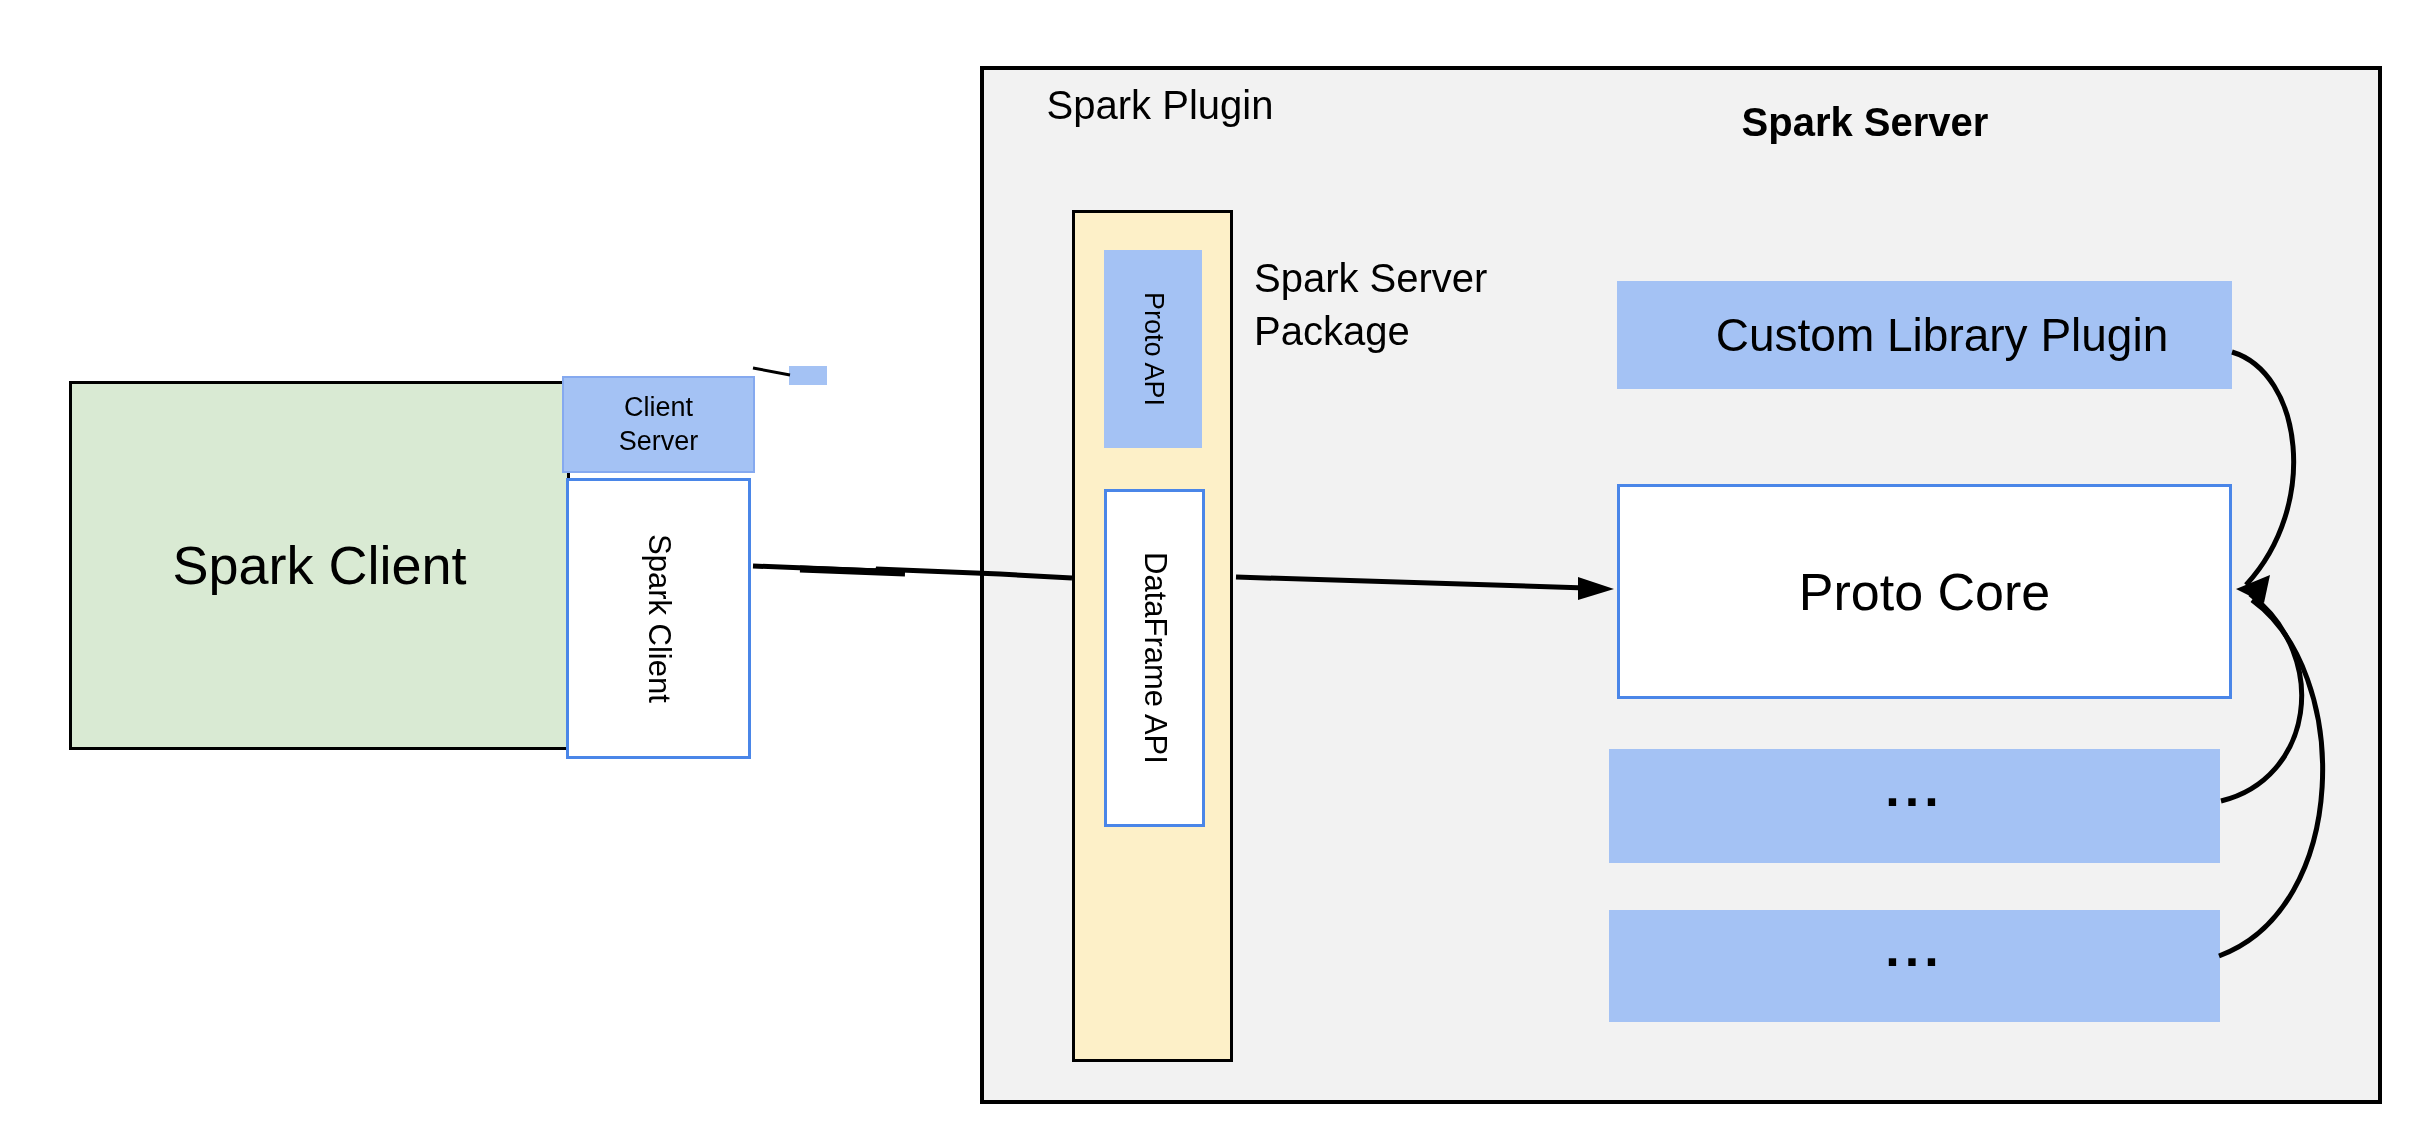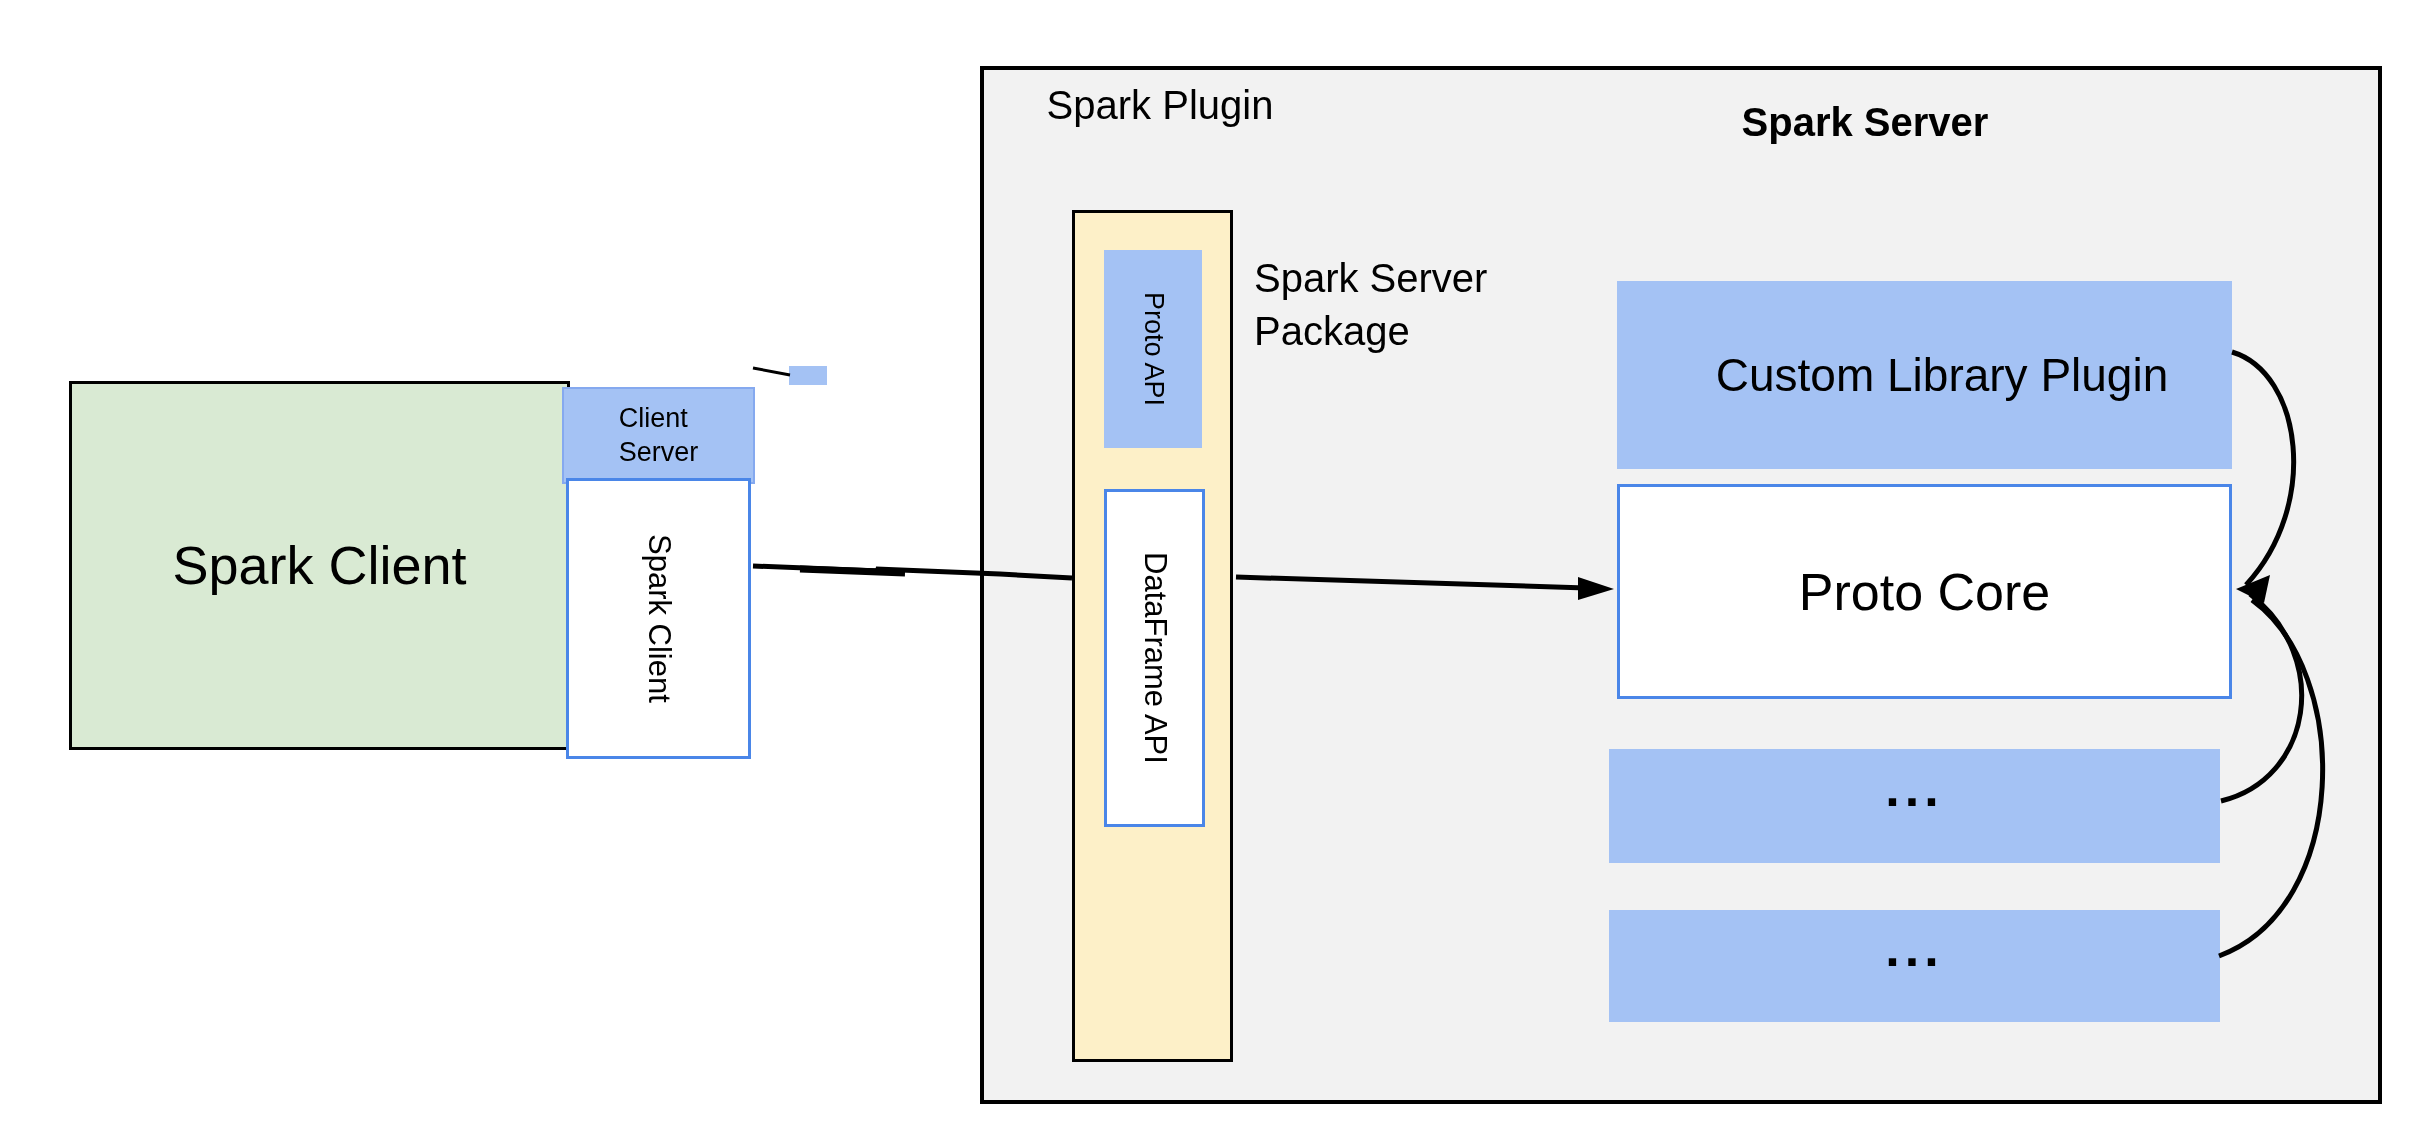--- a/index.html
+++ b/index.html
@@ -22,24 +22,24 @@
   
   .green-box{
     left:69px;top:381px;width:501px;height:369px;
     background:#d9ead3;border:3px solid #000;
     display:flex;align-items:center;justify-content:center;
     text-align:center;font-size:54px;line-height:1.32;
   }
 
   
   .package-box{
-    left:562px;top:387px;width:193px;height:97px;
+    left:562px;top:376px;width:193px;height:97px;
     background:#a4c2f4;border:2px solid #85a9ef;
     display:flex;align-items:center;justify-content:center;
-    text-align:left;font-size:27px;line-height:1.25;
+    text-align:center;font-size:27px;line-height:1.25;
   }
   
   .client-box{
     left:566px;top:478px;width:185px;height:281px;
     background:#ffffff;border:3px solid #4a86e8;
     display:flex;align-items:center;justify-content:center;
   }
   .vtext{writing-mode:vertical-rl;text-orientation:mixed;white-space:nowrap;}
 
   
@@ -72,21 +72,21 @@
     left:1700px;top:100px;width:330px;
     text-align:center;font-size:40px;font-weight:bold;
   }
   .library-label{
     left:1254px;top:252px;width:360px;
     text-align:left;font-size:40px;line-height:1.32;
   }
 
   
   .plugin-box{
-    left:1617px;top:281px;width:615px;height:188px;
+    left:1617px;top:281px;width:615px;height:108px;
     background:#a4c2f4;
     display:flex;align-items:center;justify-content:center;
     font-size:46px;
     padding-left:35px;
   }
   .core-box{
     left:1617px;top:484px;width:615px;height:215px;
     background:#ffffff;border:3px solid #4a86e8;
     display:flex;align-items:center;justify-content:center;
     font-size:52px;

